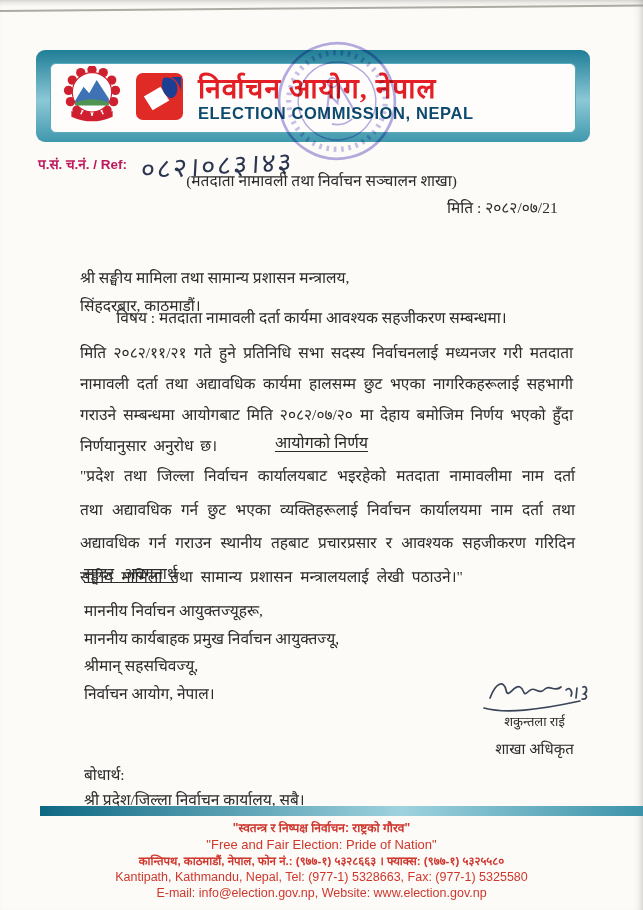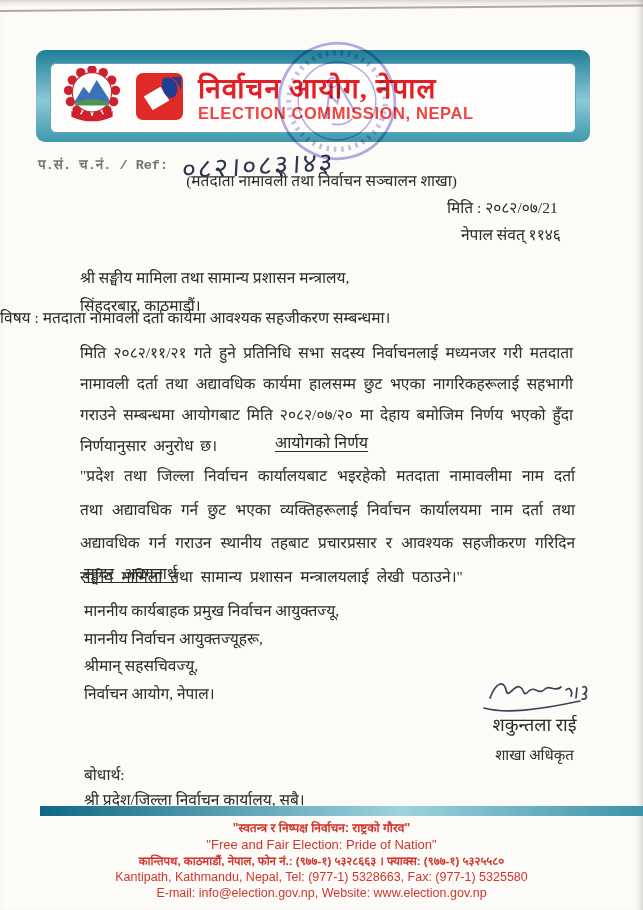--- a/index.html
+++ b/index.html
@@ -14,43 +14,43 @@
   .banner{
     position:absolute;left:36px;top:50px;width:554px;height:92px;border-radius:9px;
     background:linear-gradient(180deg,#1f7e97 0%,#8cc8d6 55%,#3f98ad 100%);
   }
   .banner-panel{
     position:absolute;left:14px;right:14px;top:13px;bottom:9px;background:#fefdfb;
     border-radius:6px;border:1px solid #5aa9bc;display:flex;align-items:center;padding:3px 8px;gap:11px;
   }
   .org-names{display:flex;flex-direction:column;justify-content:center;line-height:1.05;padding-left:4px;}
   .org-nepali{color:#e31e25;font-weight:bold;font-size:28px;letter-spacing:1px;white-space:nowrap;}
-  .org-english{color:#ef4444;font-weight:bold;font-size:16.5px;font-family:"Liberation Sans","DejaVu Sans",sans-serif;letter-spacing:.6px;white-space:nowrap;margin-top:2px;}
+  .org-english{color:#0c4a6e;font-weight:bold;font-size:16.5px;font-family:"Liberation Sans","DejaVu Sans",sans-serif;letter-spacing:.6px;white-space:nowrap;margin-top:2px;}
   
   .stamp{position:absolute;left:274px;top:38px;width:126px;height:126px;opacity:.5;transform:rotate(-14deg);mix-blend-mode:multiply;z-index:6;}
   
   .ref-row{position:absolute;left:38px;top:146px;white-space:nowrap;}
-  .ref-label{color:#737373;font-weight:bold;font-size:13.5px;font-family:Liberation Mono, monospace;}
+  .ref-label{color:#be185d;font-weight:bold;font-size:13.5px;font-family:Liberation Sans, sans-serif;}
   .ref-hand{display:inline-block;color:#2c3550;font-size:27px;transform:rotate(-3deg) skewX(-6deg);margin-left:10px;letter-spacing:2px;vertical-align:-6px;}
   .branch-line{position:absolute;left:0;right:0;top:169px;text-align:center;font-size:15.5px;}
   .date-block{position:absolute;left:447px;top:194px;font-size:15.5px;line-height:27px;}
   .date-block .sambat{padding-left:14px;}
   
   .recipient{position:absolute;left:80px;top:246px;font-size:15.5px;line-height:28px;margin-top:18px;}
-  .subject{position:absolute;left:0;right:20px;top:306px;font-size:15.5px;}
+  .subject{position:absolute;left:0;right:20px;top:306px;text-align:center;font-size:15.5px;}
   .body-para{position:absolute;left:80px;width:493px;top:337px;font-size:15.5px;line-height:31px;text-align:justify;word-spacing:3px;}
   .decision-heading{position:absolute;left:0;right:0;top:431px;text-align:center;font-size:16px;}
   .decision-heading span{text-decoration:underline;text-underline-offset:3px;}
   .decision-quote{position:absolute;left:80px;width:495px;top:459px;font-size:15.5px;line-height:33.5px;text-align:justify;word-spacing:4px;}
   .cc-heading{position:absolute;left:84px;top:562px;font-size:16px;text-decoration:underline;text-underline-offset:3px;font-family:Liberation Mono, monospace;}
   .cc-list{position:absolute;left:84px;top:597px;font-size:15.5px;line-height:27.5px;list-style:none;margin:0;padding:0;}
   
   .sig-block{position:absolute;left:462px;top:676px;width:145px;text-align:center;}
   .sig-scribble{display:block;margin:0 auto -8px auto;}
-  .sig-name{font-size:18px;}
+  .sig-name{font-size:13px;}
   .sig-title{font-size:15px;margin-top:8px;}
   
   .bodharth-heading{position:absolute;left:84px;top:763px;font-size:15.5px;}
   .bodharth-line{position:absolute;left:84px;top:788px;font-size:15.5px;}
   
   .bottom-bar{position:absolute;left:40px;right:0;top:806px;height:10px;
     background:linear-gradient(90deg,#0e6883 0%,#9ed2de 60%,#3c93a9 100%);}
   .footer{position:absolute;left:0;right:0;top:820px;text-align:center;color:#cf372e;font-family:"Liberation Sans","DejaVu Sans",sans-serif;}
   .footer .f-np1{font-size:12px;font-weight:bold;line-height:16px;}
   .footer .f-en1{font-size:13px;line-height:17px;}
@@ -119,41 +119,40 @@
   </span>
 
   <div class="ref-row">
     <span class="ref-label">प.सं. च.नं. / Ref:</span>
     <span class="ref-hand">०८२।०८३।४३</span>
   </div>
   <div class="branch-line">(मतदाता नामावली तथा निर्वाचन सञ्चालन शाखा)</div>
 
   <div class="date-block">
     <div>मिति : २०८२/०७/21</div>
-    <div class="sambat">नेपाल संवत् ११४६</div>
   </div>
 
   <div class="recipient">
     <div>श्री सङ्घीय मामिला तथा सामान्य प्रशासन मन्त्रालय,</div>
     <div>सिंहदरबार, काठमाडौं।</div>
   </div>
 
   <div class="subject">विषय : मतदाता नामावली दर्ता कार्यमा आवश्यक सहजीकरण सम्बन्धमा।</div>
 
   <div class="body-para">मिति २०८२/११/२१ गते हुने प्रतिनिधि सभा सदस्य निर्वाचनलाई मध्यनजर गरी मतदाता नामावली दर्ता तथा अद्यावधिक कार्यमा हालसम्म छुट भएका नागरिकहरूलाई सहभागी गराउने सम्बन्धमा आयोगबाट मिति २०८२/०७/२० मा देहाय बमोजिम निर्णय भएको हुँदा निर्णयानुसार अनुरोध छ।</div>
 
   <div class="decision-heading">
     <span>आयोगको निर्णय</span>
   </div>
   <div class="decision-quote">"प्रदेश तथा जिल्ला निर्वाचन कार्यालयबाट भइरहेको मतदाता नामावलीमा नाम दर्ता तथा अद्यावधिक गर्न छुट भएका व्यक्तिहरूलाई निर्वाचन कार्यालयमा नाम दर्ता तथा अद्यावधिक गर्न गराउन स्थानीय तहबाट प्रचारप्रसार र आवश्यक सहजीकरण गरिदिन सङ्घीय मामिला तथा सामान्य प्रशासन मन्त्रालयलाई लेखी पठाउने।"</div>
 
   <div class="cc-heading">सादर अवगतार्थ</div>
   <ul class="cc-list">
+    <li>माननीय निर्वाचन आयुक्तज्यूहरू,</li>
     <li>माननीय कार्यबाहक प्रमुख निर्वाचन आयुक्तज्यू,</li>
-    <li>माननीय निर्वाचन आयुक्तज्यूहरू,</li>
     <li>श्रीमान् सहसचिवज्यू,</li>
     <li>निर्वाचन आयोग, नेपाल।</li>
   </ul>
 
   <div class="sig-block">
     <svg class="sig-scribble" width="118" height="44" viewBox="0 0 118 44">
       <g fill="none" stroke="#3a4458" stroke-width="1.7" stroke-linecap="round">
         <path d="M14 22 C20 6 28 4 30 14 C32 24 38 8 44 11 C49 13 46 22 53 15 C59 9 62 20 69 13 C74 8 78 17 85 11"></path>
         <path d="M8 32 C30 38 62 34 104 25"></path>
         <path d="M90 14 C94 10 97 16 95 20 M101 12 L100 22 M107 11 C111 9 112 16 108 18 C112 19 111 24 106 23"></path>

